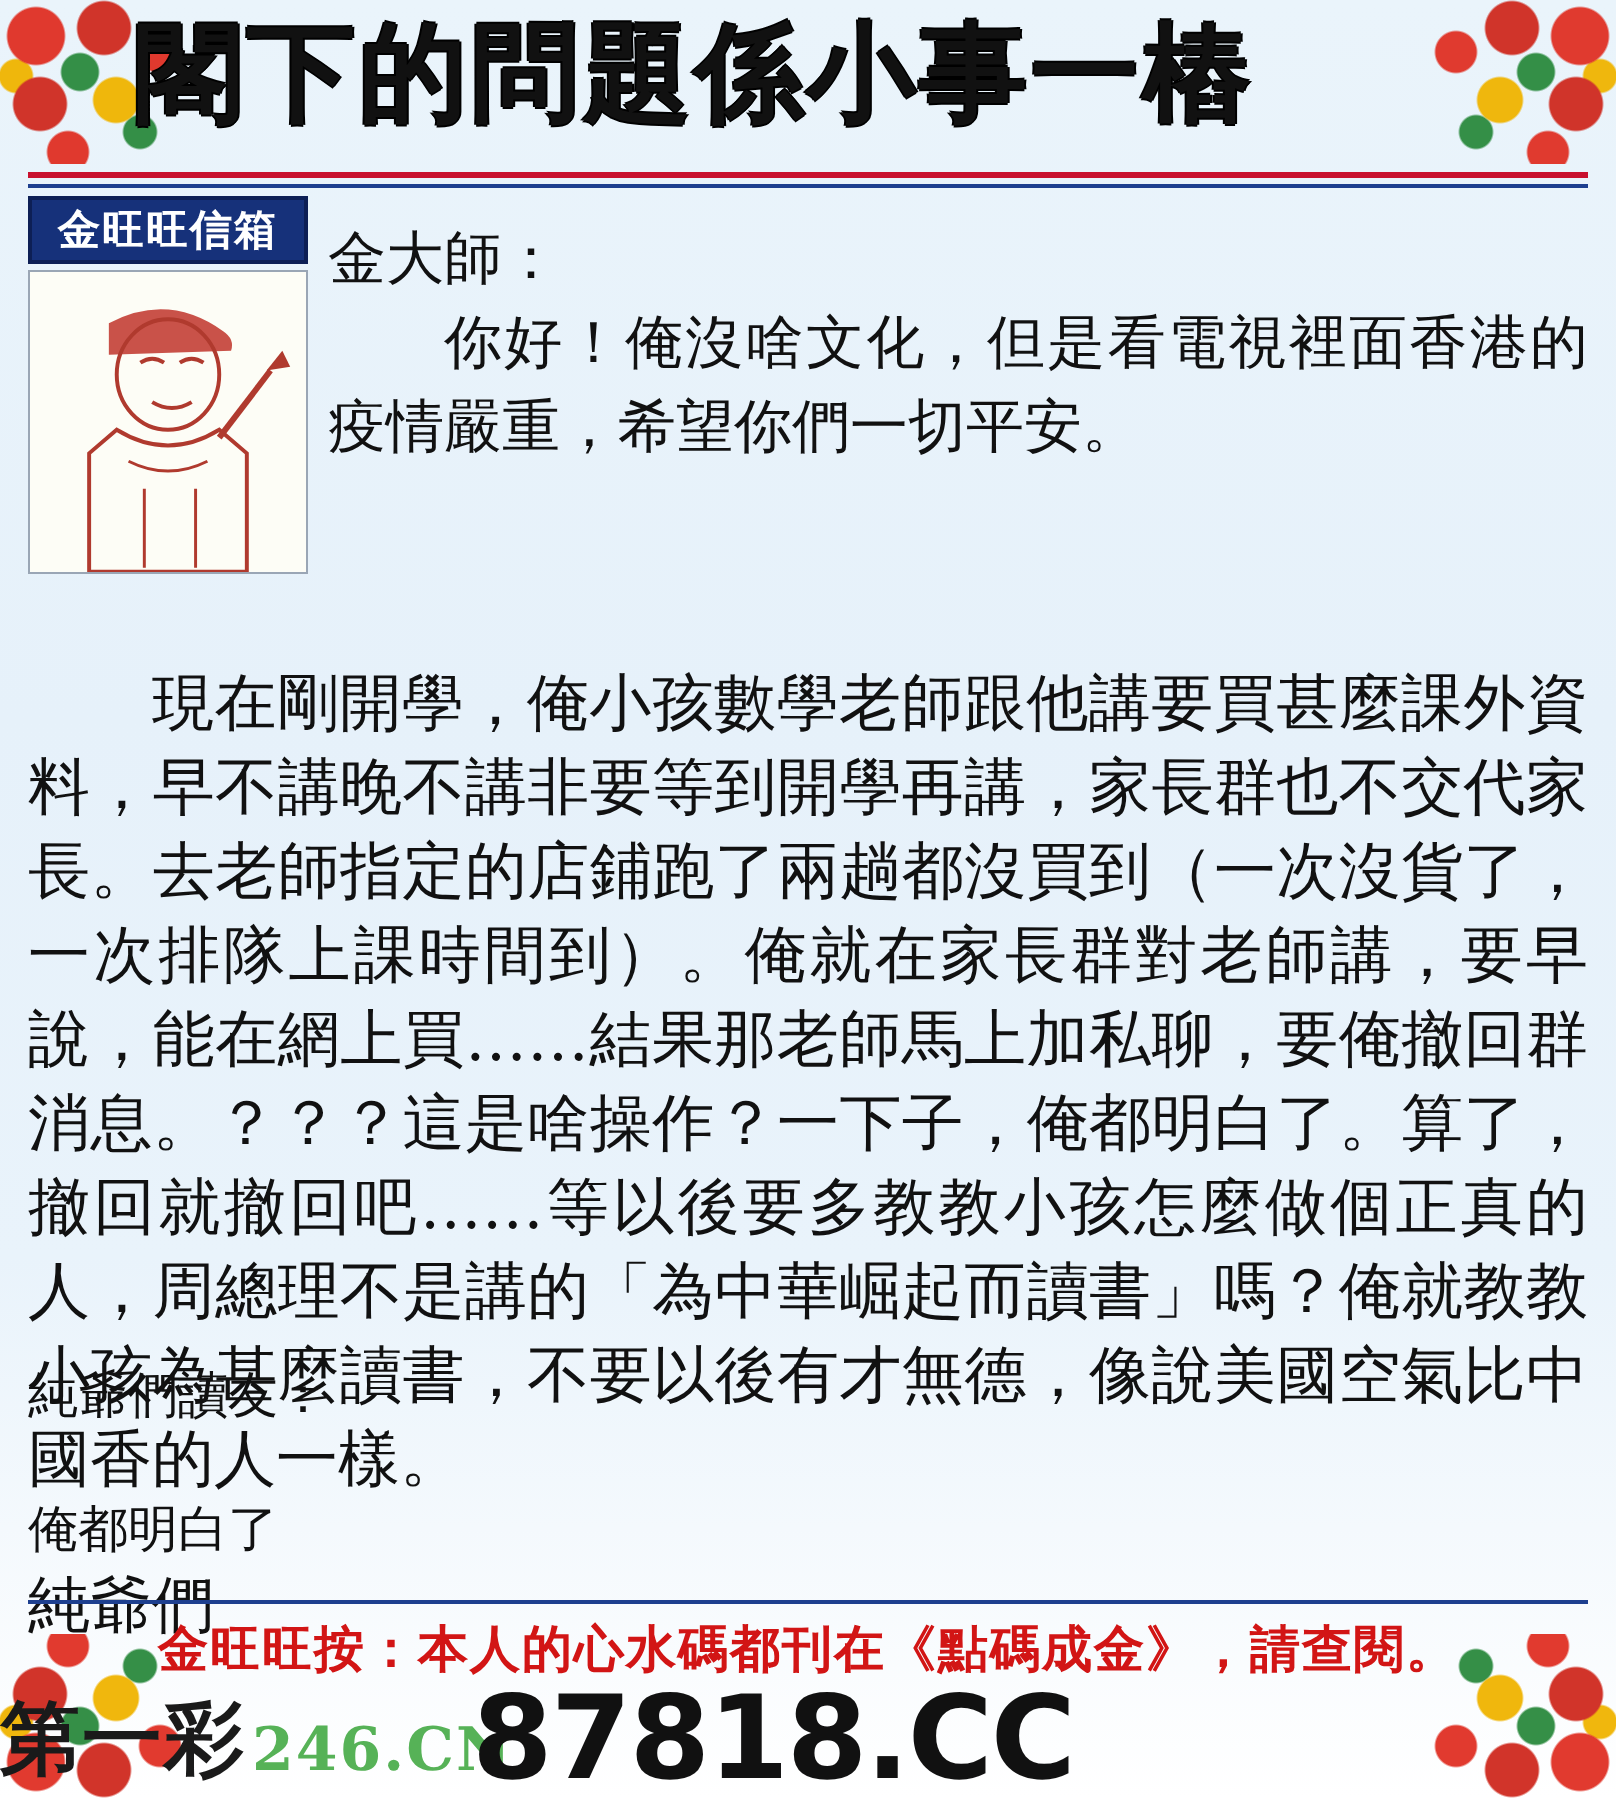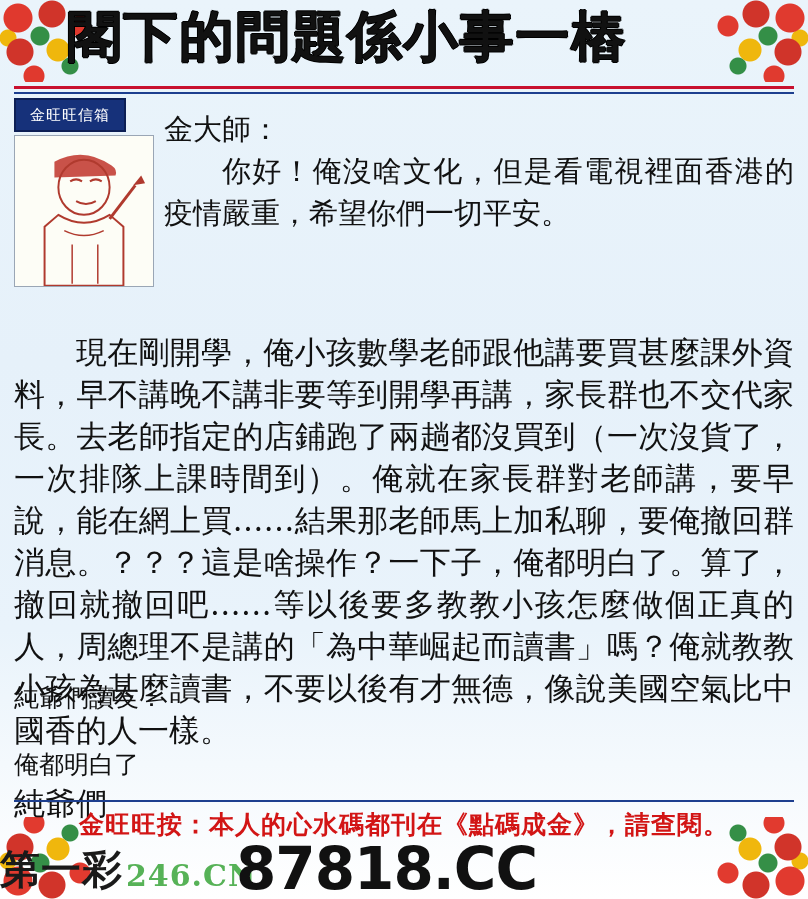--- a/index.html
+++ b/index.html
@@ -84,28 +84,28 @@
   }
 
   
   .masthead-box {
     position: absolute;
     top: 98px;
     left: 14px;
     width: 140px;
   }
   .masthead-badge {
-    width: 112px;
+    width: 140px;
     height: 34px;
     background: #16317a;
     border: 2px solid #0d1f55;
     box-sizing: border-box;
     color: #ffffff;
-    font-weight: normal;
-    font-size: 15px;
+    font-weight: bold;
+    font-size: 21px;
     line-height: 30px;
     text-align: center;
     letter-spacing: 1px;
   }
   .masthead-photo {
     width: 140px;
     height: 152px;
     margin-top: 3px;
     border: 1px solid #9aa6b5;
     box-sizing: border-box;

